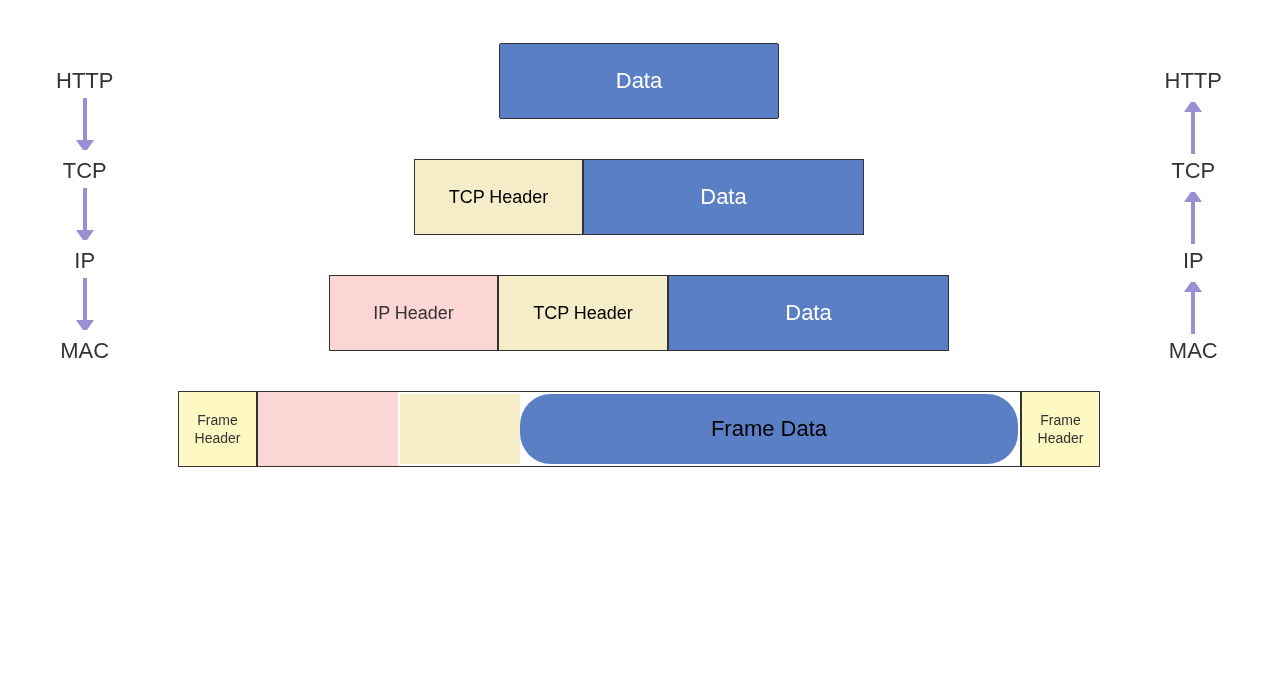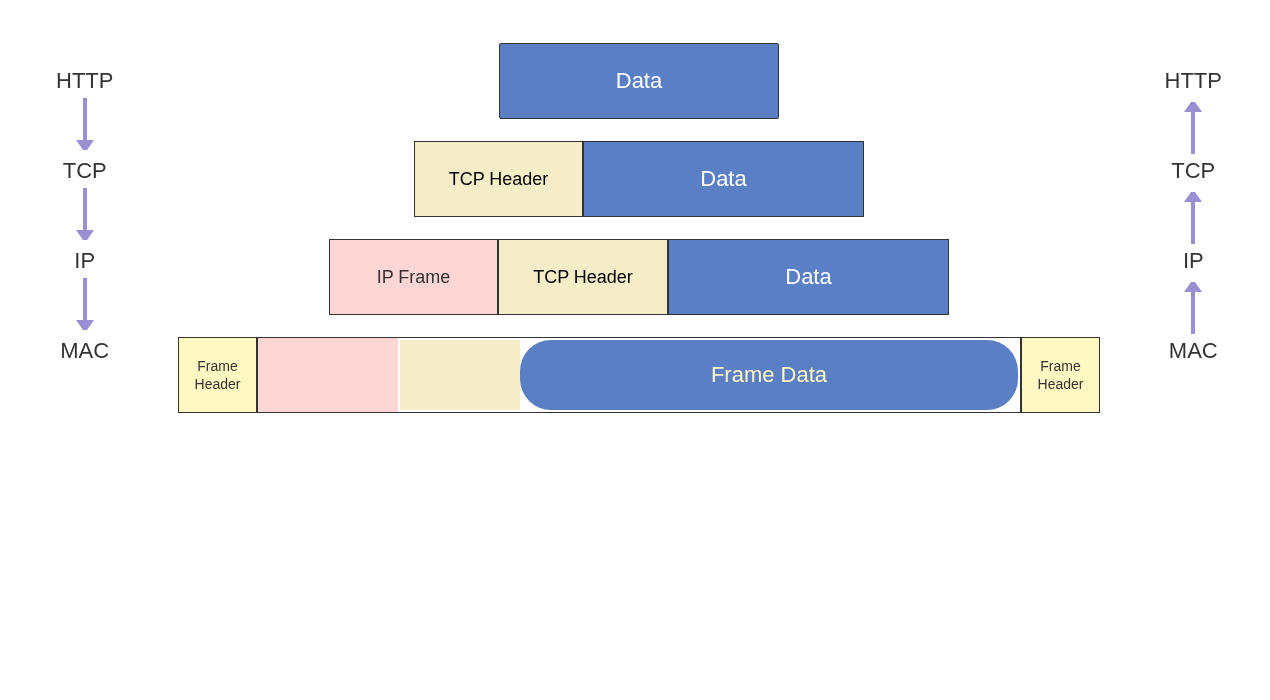--- a/index.html
+++ b/index.html
@@ -98,21 +98,21 @@
     }
 
     
     .packets-area {
       position: absolute;
       left: 170px;
       right: 170px;
       top: 35px;
       display: flex;
       flex-direction: column;
-      gap: 18px;
+      gap: 36px;
     }
 
     
     .row {
       display: flex;
       align-items: stretch;
       height: 80px;
     }
 
     .row-1 {
@@ -219,21 +219,21 @@
       <div class="cell cell-tcp-header" style="width:170px; border-right: 2px solid #333;">
         <span>TCP Header</span>
       </div>
       <div class="cell cell-data" style="width:280px; border-left: none;">
         <span>Data</span>
       </div>
     </div>
 
     <div class="row row-3" style="justify-content:center;">
       <div class="cell cell-ip-header" style="width:170px; border-right: 2px solid #333;">
-        <span>IP Frame</span>
+        <span>IP Header</span>
       </div>
       <div class="cell cell-tcp-header" style="width:170px; border-left: none; border-right: 2px solid #333;">
         <span>TCP Header</span>
       </div>
       <div class="cell cell-data" style="width:280px; border-left: none;">
         <span>Data</span>
       </div>
     </div>
 
     <div class="row row-4" style="justify-content:stretch; width:100%;">
@@ -243,21 +243,21 @@
       </div>
 
       <div class="cell cell-ip-header" style="width:140px; border-left:none; border-right:none; flex-shrink:0;">
       </div>
 
       <div style="display:flex; flex:1; border-top:1.5px solid #333; border-bottom:1.5px solid #333;">
 
         <div style="width:120px; background:#f5edc8; border-right:none; flex-shrink:0; display:flex; align-items:center; justify-content:center;">
         </div>
 
-        <div style="flex:1; background:#5b7fc5; color:#fef9c3; display:flex; align-items:center; justify-content:center; font-size:22px;border-radius:31px;">
+        <div style="flex:1; background:#5b7fc5; color:#000000; display:flex; align-items:center; justify-content:center; font-size:22px;border-radius:31px;">
           <span>Frame Data</span>
         </div>
       </div>
 
       <div class="cell cell-frame-header" style="width:80px; border-left: 2px solid #333; flex-shrink:0; font-size:14px; text-align:center; line-height:1.3;">
         Frame<br>Header
       </div>
     </div>
 
   </div>

